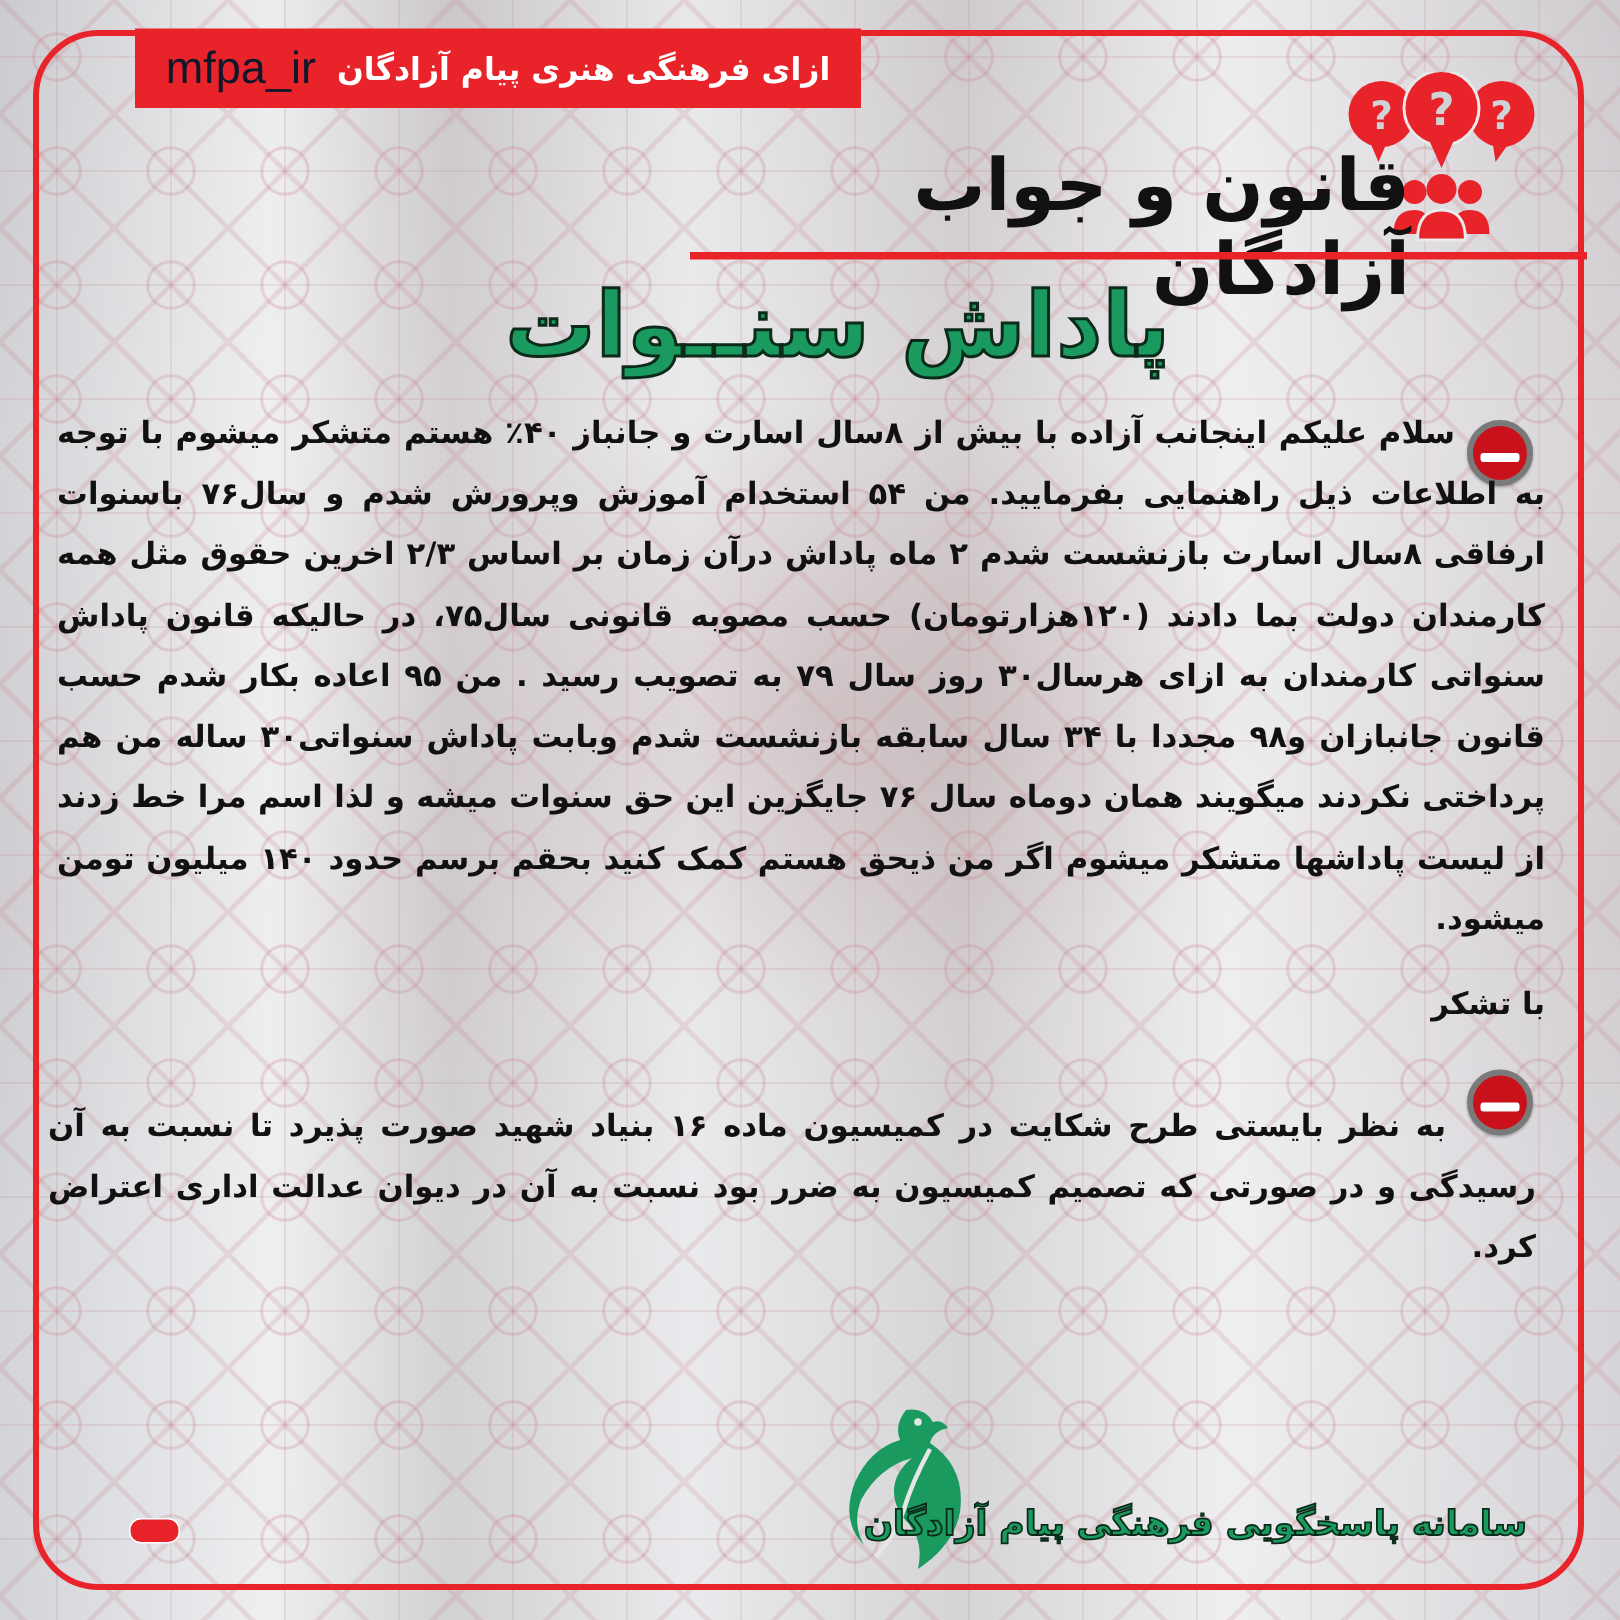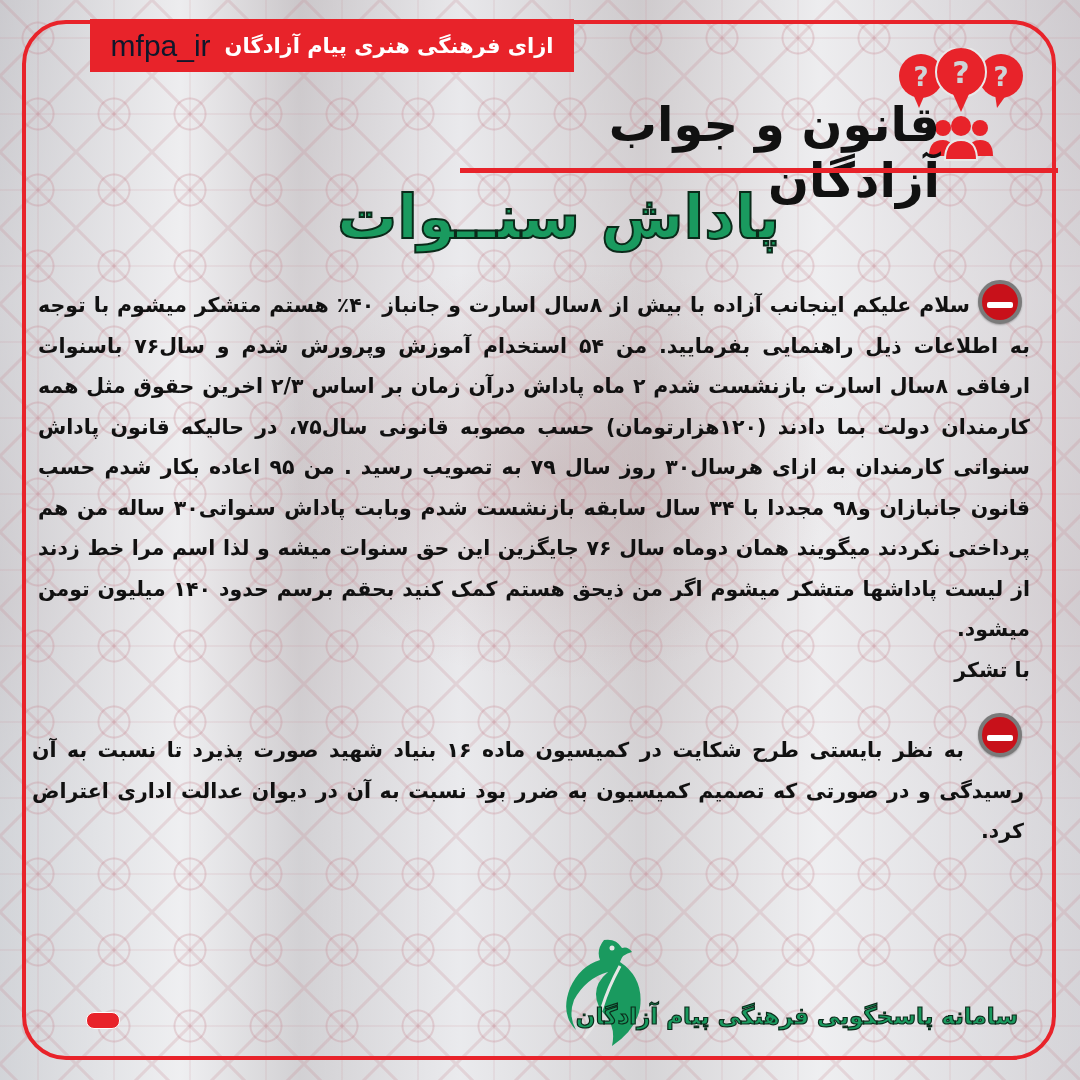--- a/index.html
+++ b/index.html
@@ -56,22 +56,22 @@
       color: #fff; font-weight: bold; font-size: 22px;
       display: flex; align-items: center; justify-content: center;
       box-shadow: 0 1px 2px rgba(0,0,0,0.3);
     }
     .badge .bar { position: absolute; left: 5px; right: 5px; top: 18px; height: 6px; background: #fff; border-radius: 2px; }
     .text-block {
       position: absolute; direction: rtl; text-align: justify; text-align-last: right;
       color: #111; font-weight: bold; font-size: 20.5px; line-height: 40.5px;
       font-family: "DejaVu Sans", sans-serif;
     }
-    .question { left: 38px; top: 285px; width: 992px; text-indent: 60px; }
-    .question .signoff { display: block; text-indent: 0; }
+    .question { left: 38px; top: 268px; width: 992px; text-indent: 60px; }
+    .question .signoff { display: block; text-indent: 0; margin-top: 16px; }
     .answer { left: 32px; top: 730px; width: 992px; text-indent: 60px; }
     .logo { position: absolute; left: 566px; top: 938px; width: 80px; height: 110px; }
     .footer-text {
       position: absolute; right: 62px; top: 1003px; direction: rtl;
       font-size: 23px; font-weight: bold; color: #1a9a5f;
       -webkit-text-stroke: 1.2px #0b2a1a; font-family: "DejaVu Sans", sans-serif;
     }
     .pill {
       position: absolute; left: 86px; top: 1012px; width: 32px; height: 15px;
       background: #e8232a; border-radius: 8px; border: 1px solid #fff;

